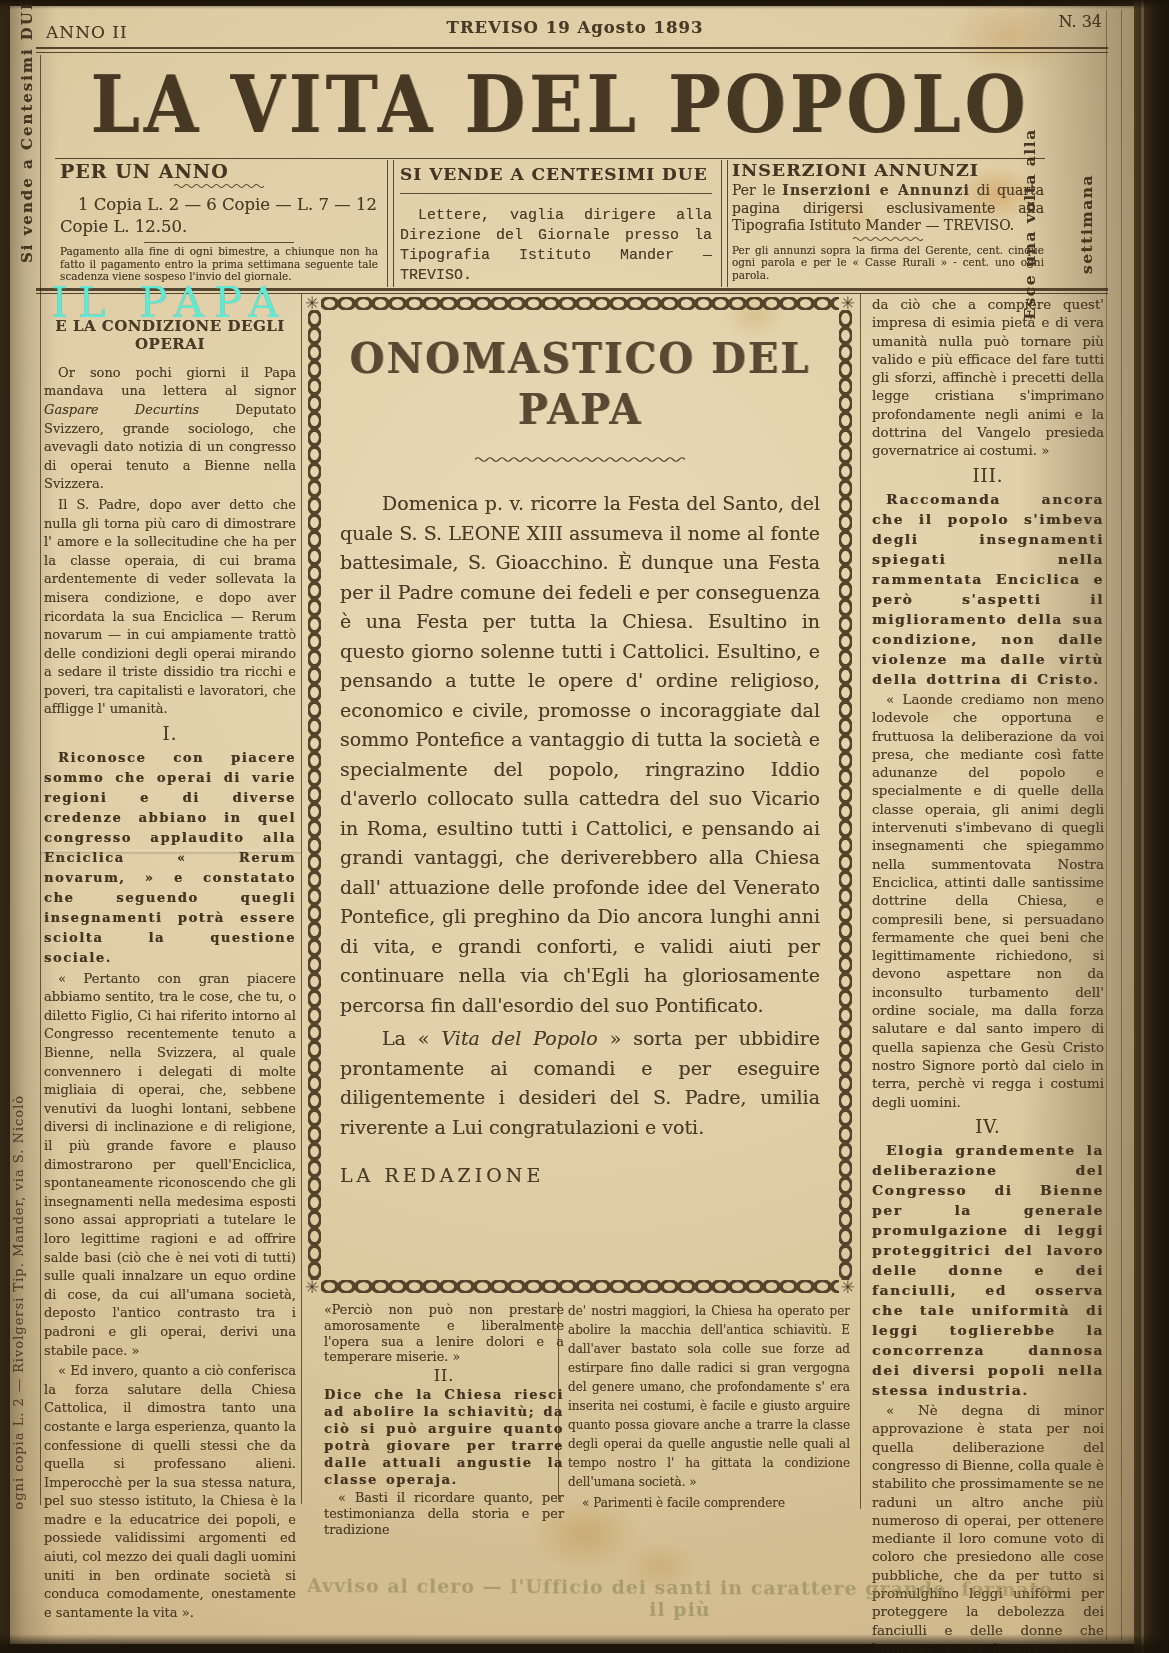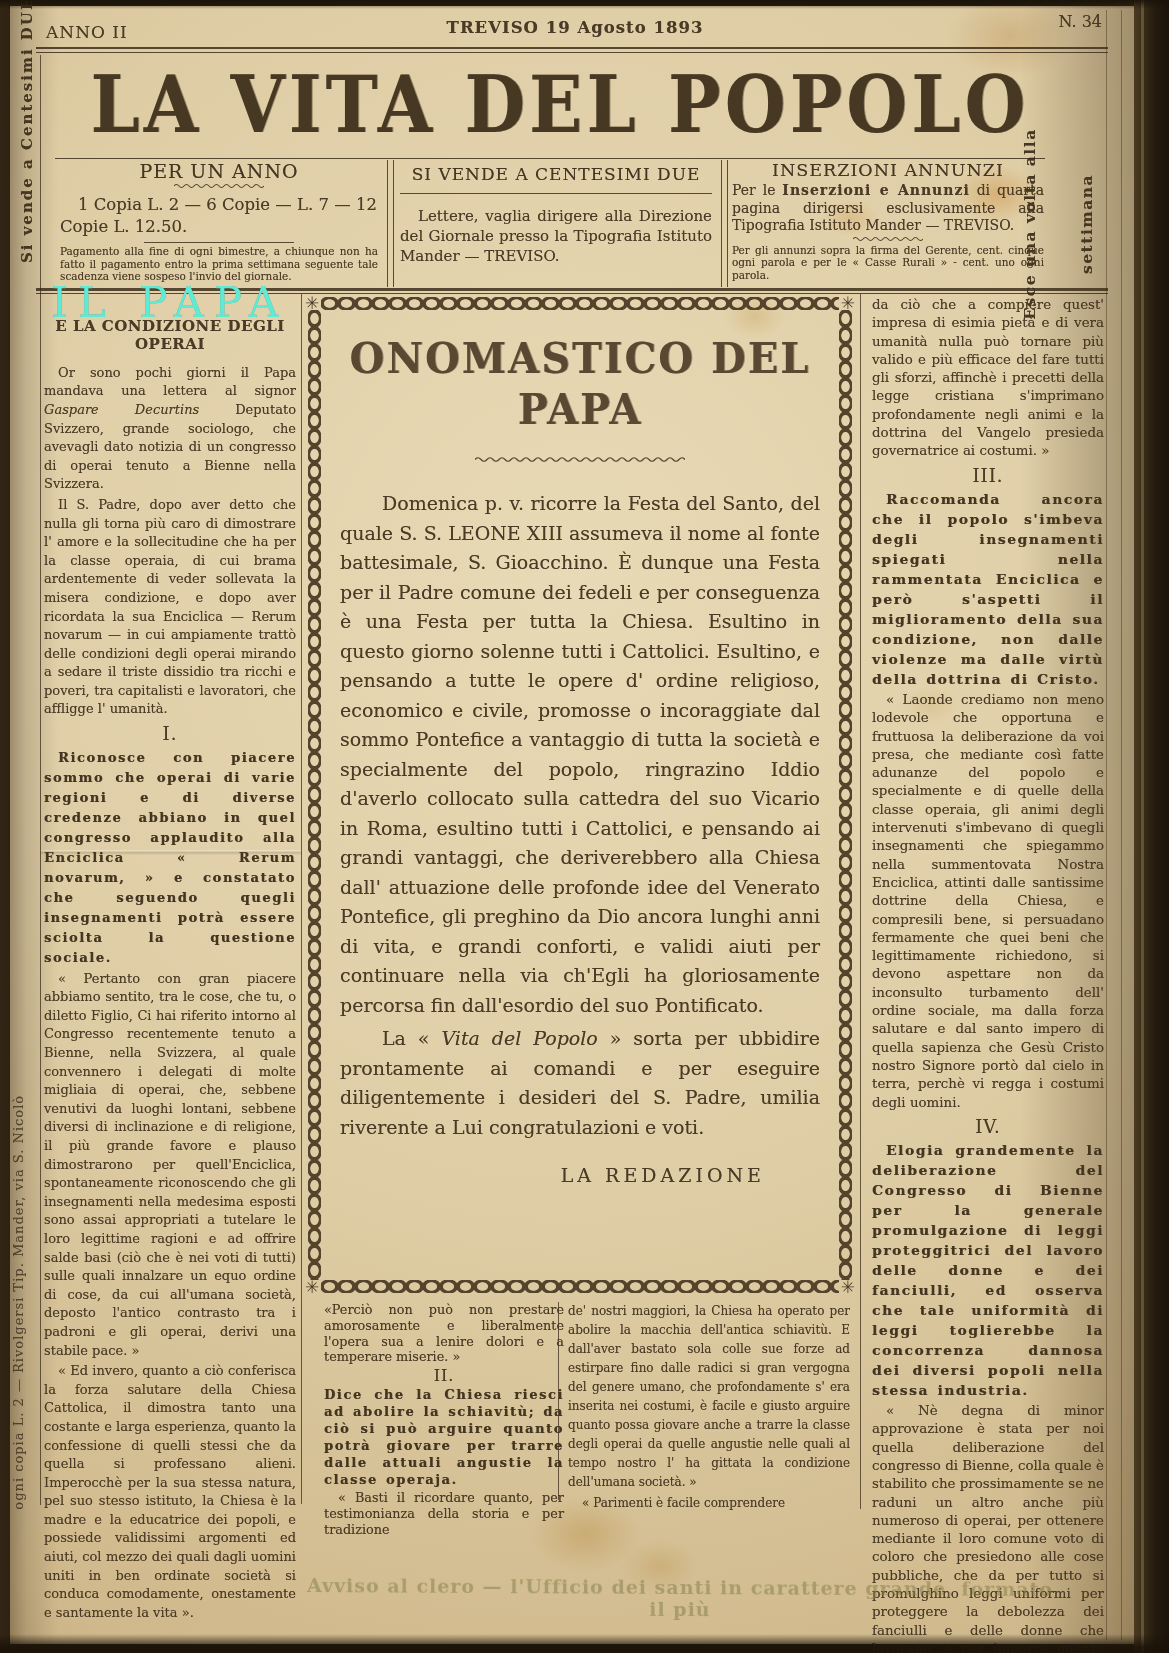--- a/index.html
+++ b/index.html
@@ -23,21 +23,21 @@
   
   .dateline{position:absolute;left:40px;top:18px;width:1070px;font-size:16px;}
   .anno{position:absolute;left:6px;top:4px;letter-spacing:1px;font-size:17px;}
   .date{position:absolute;left:0;right:0;text-align:center;font-weight:bold;letter-spacing:1px;font-size:16.5px;}
   .issue{position:absolute;right:8px;top:-6px;font-size:16px;}
   .masthead{position:absolute;left:60px;top:58px;width:1000px;text-align:center;
     font-size:70px;font-weight:bold;letter-spacing:4px;color:#473823;
     transform:scaleY(1.12);transform-origin:top center;text-shadow:1px 0 0 rgba(70,55,35,.45);}
   
   .ibox{position:absolute;top:160px;height:127px;}
-  .ibox .ttl{text-align:center;font-weight:normal;letter-spacing:1px;color:#453623;}
+  .ibox .ttl{font-weight:bold;letter-spacing:1px;color:#453623;}
   .wave{display:block;margin:1px auto 0;}
   .minirule{margin:4px auto 2px;background:rgba(55,40,22,.8);height:1px;}
   .note{font-size:10.5px;line-height:12.5px;text-align:justify;color:#4a3a26;}
   
   .colflow p{margin:0 0 2px;text-align:justify;}
   .ind p, p.ind{text-indent:14px;}
   .col-left{position:absolute;left:44px;top:294px;width:252px;font-size:13px;line-height:18.6px;}
   .lp-title{text-align:center;font-size:42px;letter-spacing:10px;color:#5eead4;margin:0 0 2px;font-weight:400;}
   .lp-sub{text-align:center;font-weight:bold;font-size:15px;letter-spacing:.5px;margin:4px 0 10px;}
   .sechead{text-align:center;font-size:18px;margin:6px 0 4px;letter-spacing:1px;}
@@ -51,21 +51,21 @@
     background-size:17px 13px;background-repeat:repeat-x;background-position:0 50%;}
   .chain-v{width:15px;top:14px;bottom:14px;
     background-image:radial-gradient(ellipse at center, rgba(0,0,0,0) 42%, #55432c 50%, #55432c 74%, rgba(0,0,0,0) 84%);
     background-size:13px 17px;background-repeat:repeat-y;background-position:50% 0;}
   .star{position:absolute;font-family:"DejaVu Sans",sans-serif;font-size:17px;color:#4c3c28;}
   .chain-inner{position:absolute;left:33px;right:33px;top:36px;bottom:20px;}
   .c-title{text-align:center;font-size:40px;font-weight:bold;letter-spacing:2px;color:#5a4833;
     transform:scaleY(1.08);transform-origin:top center;text-shadow:1px 0 0 rgba(90,75,50,.5);margin:0;}
   .c-body{margin-top:26px;font-size:19px;line-height:29.5px;text-align:justify;}
   .c-body p{margin:0 0 4px;text-indent:42px;}
-  .signature{text-align:right;padding-right:55px;font-size:19px;letter-spacing:4px;margin-top:22px;}
+  .signature{padding-right:55px;font-size:19px;letter-spacing:4px;margin-top:22px;}
   
   .lm-col{position:absolute;top:1302px;font-size:12.8px;line-height:15.8px;}
   .lm-col p{margin:0 0 2px;text-align:justify;}
   .lm-col .antique{font-size:13px;line-height:17px;}
   .lm-col .sechead{font-size:16px;margin:3px 0 2px;}
   .lm-colB{font-size:12px;line-height:19px;}
   
   .col-right{position:absolute;left:872px;top:296px;width:232px;font-size:13.4px;line-height:18.3px;}
   .col-right .antique{font-size:13.8px;line-height:20px;}
   
@@ -135,21 +135,21 @@
       </svg>
     <p style="margin:5px 0 0;font-size:16.5px;line-height:22px;text-indent:18px;text-align:left;">1 Copia L. 2 — 6 Copie — L. 7 — 12 Copie L. 12.50.</p>
     <div class="minirule" style="width:150px;"></div>
     <p class="note" style="margin:2px 0 0;">Pagamento alla fine di ogni bimestre, a chiunque non ha fatto il pagamento entro la prima settimana seguente tale scadenza viene sospeso l'invio del giornale.</p>
   </div>
   <div class="dblsep" style="left:387px;top:160px;height:127px;"></div>
 
   <div class="ibox txt" style="left:400px;width:312px;">
     <div class="ttl" style="font-size:17px;padding-top:4px;">SI VENDE A CENTESIMI DUE</div>
     <div class="minirule" style="width:100%;margin-top:9px;"></div>
-    <p style="margin:12px 0 0;font-size:15px;line-height:20px;text-indent:18px;text-align:justify;">Lettere, vaglia dirigere alla Direzione del Giornale presso la Tipografia Istituto Mander — TREVISO.</p>
+    <p style="margin:12px 0 0;font-size:15px;line-height:20px;text-indent:18px;text-align:justify;font-family:Liberation Mono, monospace;">Lettere, vaglia dirigere alla Direzione del Giornale presso la Tipografia Istituto Mander — TREVISO.</p>
   </div>
   <div class="dblsep" style="left:721px;top:160px;height:127px;"></div>
 
   <div class="ibox txt" style="left:732px;width:312px;">
     <div class="ttl" style="font-size:17.5px;">INSERZIONI ANNUNZI</div>
     <p style="margin:2px 0 0;font-size:14px;line-height:17.5px;text-align:justify;"><span>Per le </span><span class="b" style="letter-spacing:1px;">Inserzioni e Annunzi</span><span> di quarta pagina dirigersi esclusivamente alla Tipografia Istituto Mander — TREVISO.</span></p>
     <svg class="wave" width="70" height="6" viewBox="0 0 70 6" preserveAspectRatio="none">
         <path d="M0 3 Q2.5 0 5 3 T10 3 T15 3 T20 3 T25 3 T30 3 T35 3 T40 3 T45 3 T50 3 T55 3 T60 3 T65 3 T70 3" fill="none" stroke="#55432c" stroke-width="1.1"></path>
       </svg>
     <p class="note" style="margin:2px 0 0;">Per gli annunzi sopra la firma del Gerente, cent. cinque ogni parola e per le « Casse Rurali » - cent. uno ogni parola.</p>

